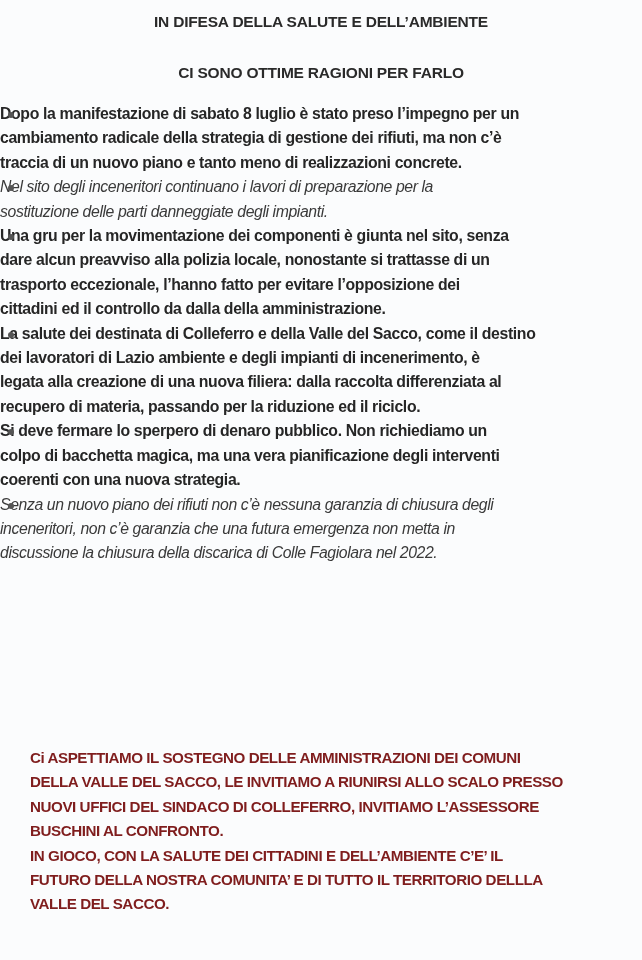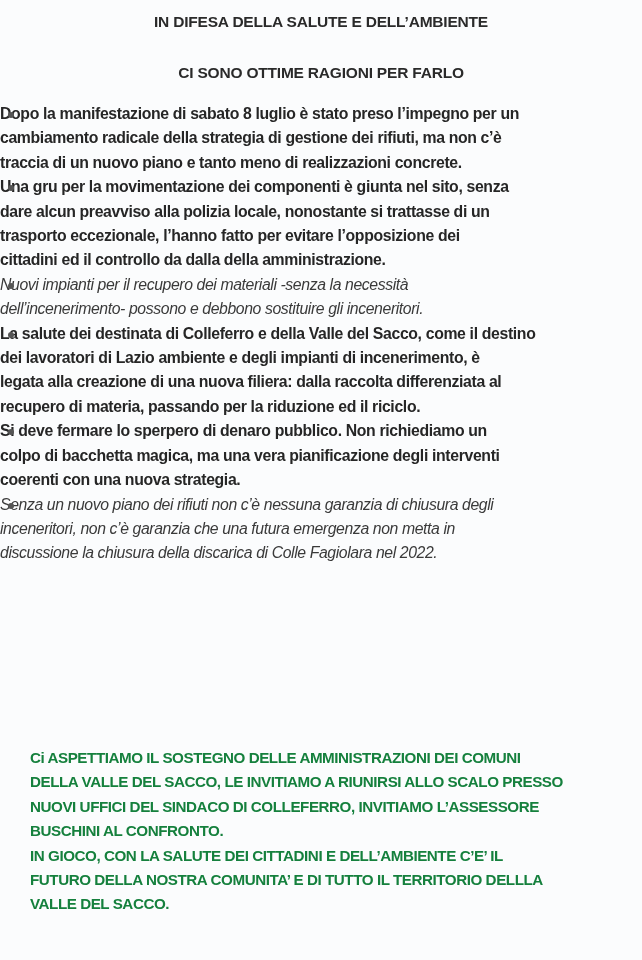--- a/index.html
+++ b/index.html
@@ -24,49 +24,49 @@
     width: 6px; height: 6px; border-radius: 50%; background: #555;
   }
   .item .txt {
     display: block; font-size: 15.8px; line-height: 24.4px; color: #262626;
     letter-spacing: -0.35px; white-space: pre-line;
   }
   .item.bold .txt { font-weight: bold; }
   .item.italic .txt { font-style: italic; color: #3a3a3a; letter-spacing: -0.4px; }
   .closing {
     position: absolute; left: 30px; top: 746px; width: 610px;
-    font-size: 15.2px; line-height: 24.4px; color: #15803d; font-weight: bold;
+    font-size: 15.2px; line-height: 24.4px; color: #7f1d1d; font-weight: bold;
     letter-spacing: -0.45px; white-space: pre-line;
   }
 </style>
 </head>
 <body>
 
 <div class="page">
   <div class="title" id="title1">IN DIFESA DELLA SALUTE E DELL’AMBIENTE</div>
   <div class="title" id="title2">CI SONO OTTIME RAGIONI PER FARLO</div>
 
   <div class="bullets">
     <div class="item bold">
       <span class="dot"></span>
       <span class="txt">Dopo la manifestazione di sabato 8 luglio è stato preso l’impegno per un
 cambiamento radicale della strategia di gestione dei rifiuti, ma non c’è
 traccia di un nuovo piano e tanto meno di realizzazioni concrete.</span>
     </div>
+    <div class="item italic">
+      <span class="dot"></span>
+      <span class="txt">Nel sito degli inceneritori continuano i lavori di preparazione per la
+sostituzione delle parti danneggiate degli impianti.</span>
+    </div>
     <div class="item bold">
       <span class="dot"></span>
       <span class="txt">Una gru per la movimentazione dei componenti è giunta nel sito, senza
 dare alcun preavviso alla polizia locale, nonostante si trattasse di un
 trasporto eccezionale, l’hanno fatto per evitare l’opposizione dei
 cittadini ed il controllo da dalla della amministrazione.</span>
-    </div>
-    <div class="item italic">
-      <span class="dot"></span>
-      <span class="txt">Nuovi impianti per il recupero dei materiali -senza la necessità
-dell’incenerimento- possono e debbono sostituire gli inceneritori.</span>
     </div>
     <div class="item bold">
       <span class="dot"></span>
       <span class="txt">La salute dei destinata di Colleferro e della Valle del Sacco, come il destino
 dei lavoratori di Lazio ambiente e degli impianti di incenerimento, è
 legata alla creazione di una nuova filiera: dalla raccolta differenziata al
 recupero di materia, passando per la riduzione ed il riciclo.</span>
     </div>
     <div class="item bold">
       <span class="dot"></span>

